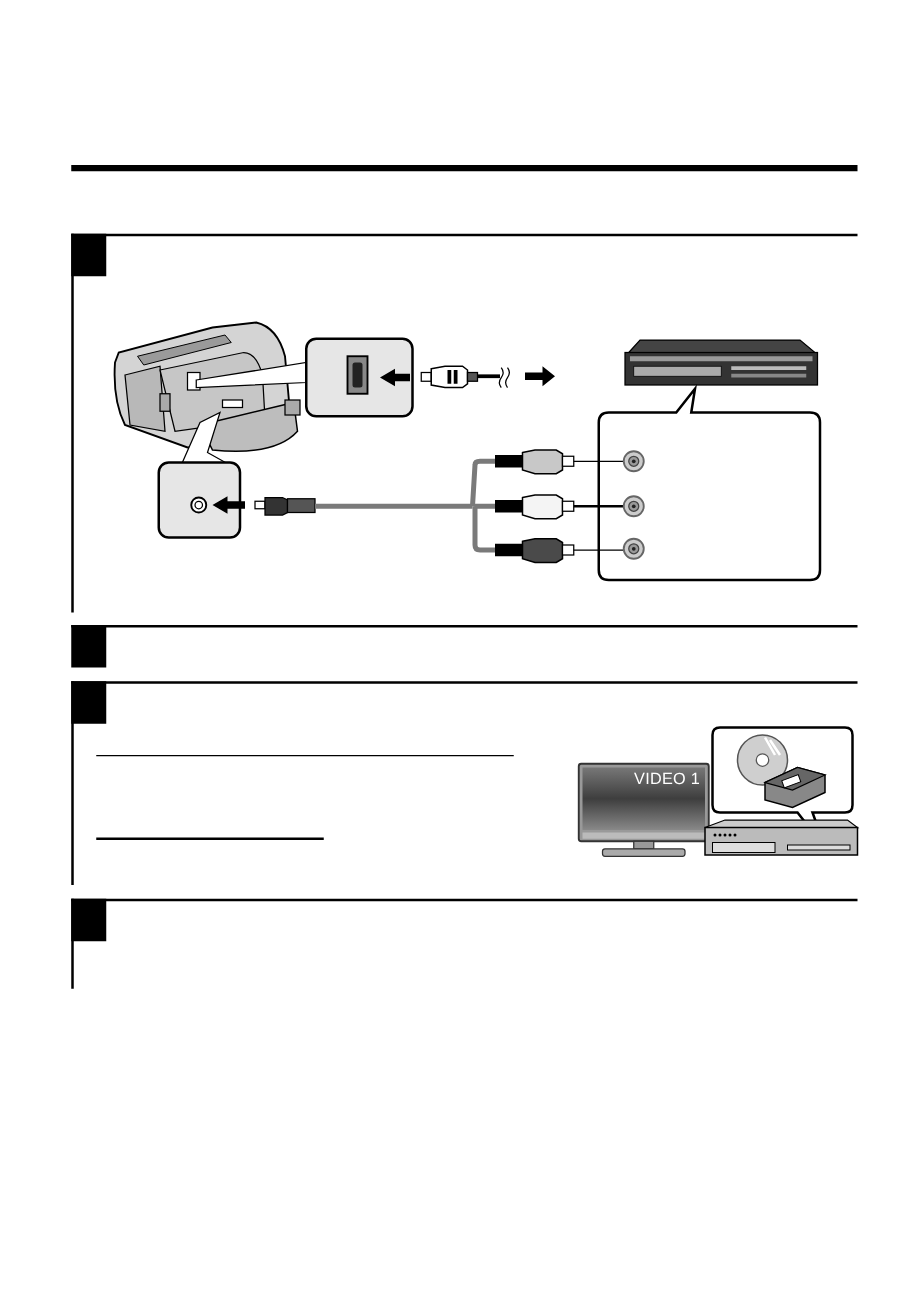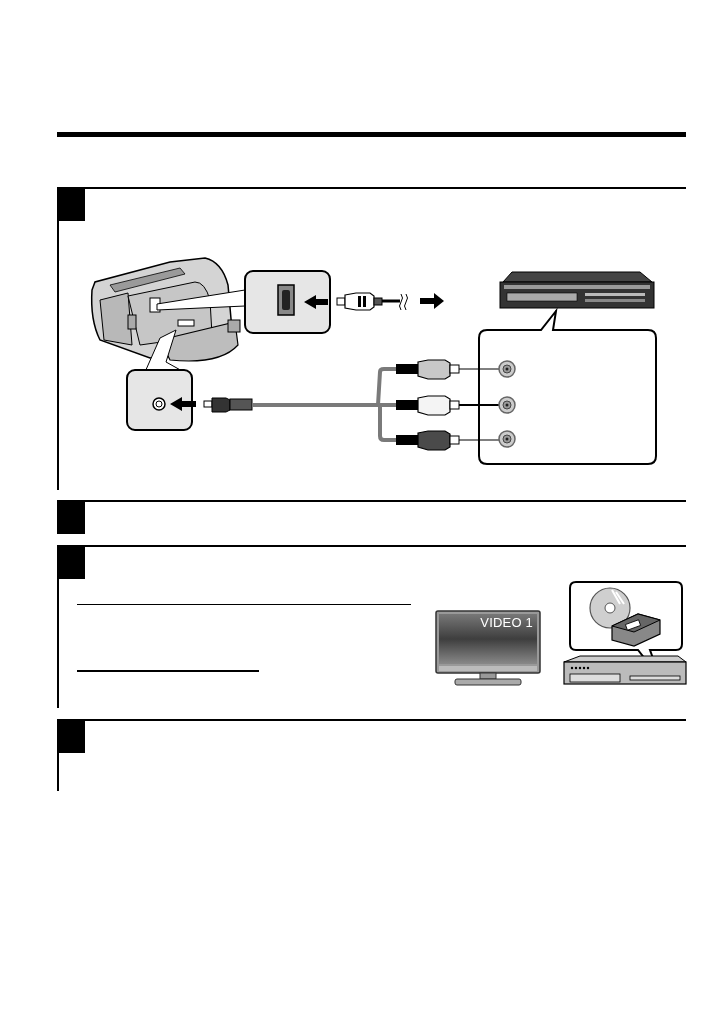--- a/index.html
+++ b/index.html
@@ -130,21 +130,21 @@
 </div>
 
 <div class="step" style="top:545px;height:163px;">
   <div class="step-top"></div>
   <div class="step-num"></div>
   <div class="step-left" style="height:163px;"></div>
 </div>
 <div class="sub-rule" style="left:77px;top:604px;width:334px;height:1px;"></div>
 <div class="sub-rule" style="left:77px;top:670px;width:182px;height:2px;"></div>
 
-<div class="abs" style="left:435px;top:610px;width:107px;height:76px;">
+<div class="abs" style="left:462px;top:610px;width:107px;height:76px;">
   <svg width="107" height="76" style="left:0;top:0;">
     <defs>
       <linearGradient id="tvg" x1="0" y1="0" x2="0" y2="1">
         <stop offset="0" stop-color="#777"></stop>
         <stop offset="0.5" stop-color="#3e3e3e"></stop>
         <stop offset="1" stop-color="#888"></stop>
       </linearGradient>
     </defs>
     <rect x="1" y="1" width="104" height="62" rx="2" fill="#999" stroke="#333" stroke-width="1.5"></rect>
     <rect x="4" y="4" width="98" height="50" fill="url(#tvg)"></rect>

